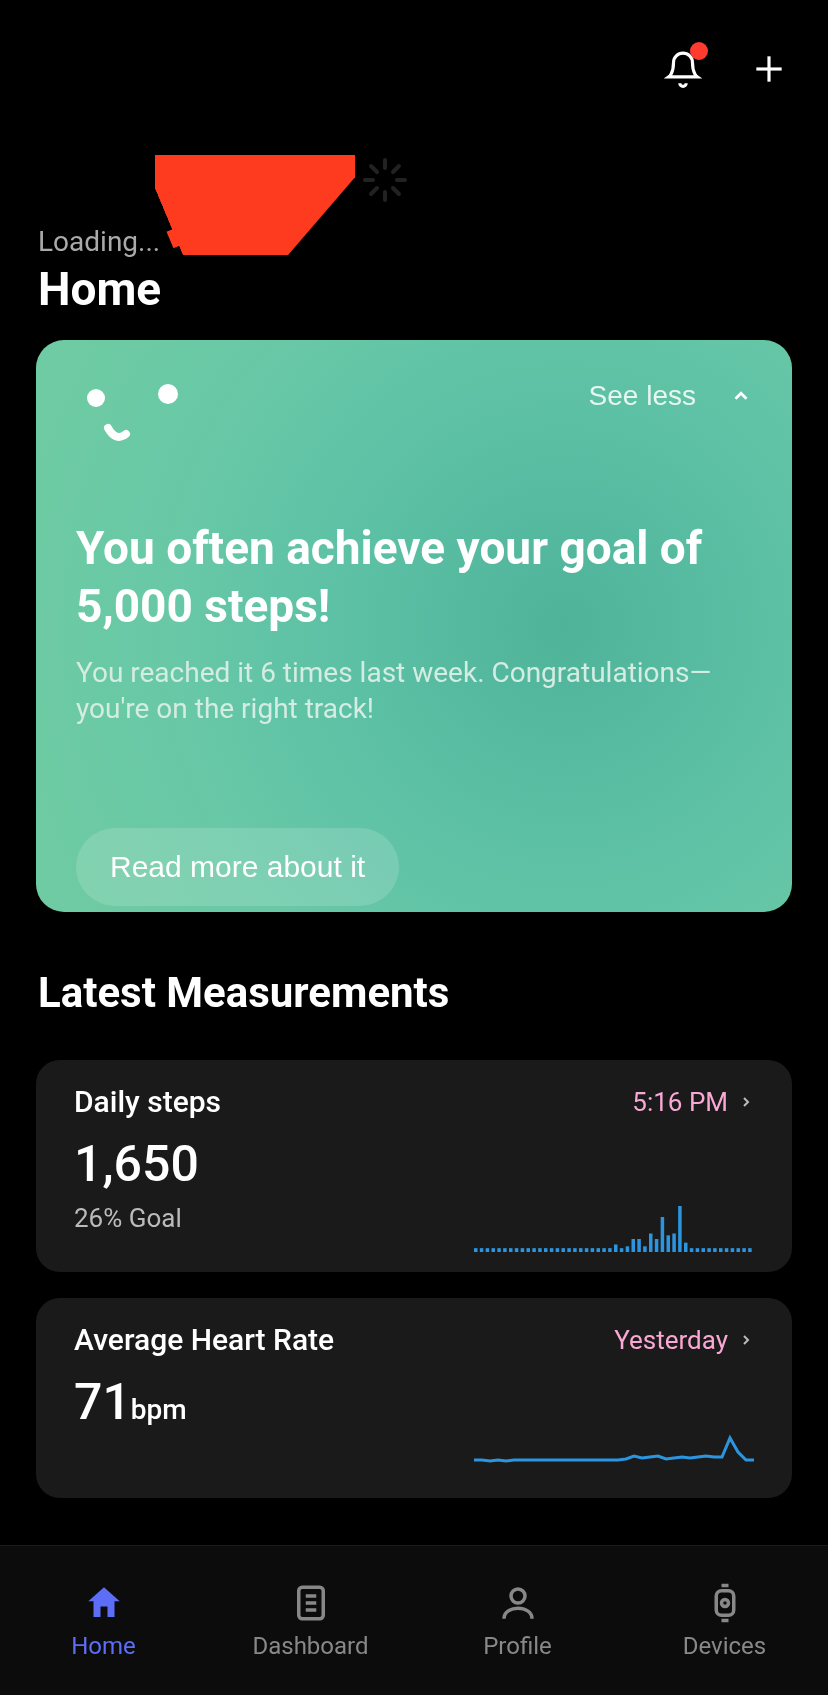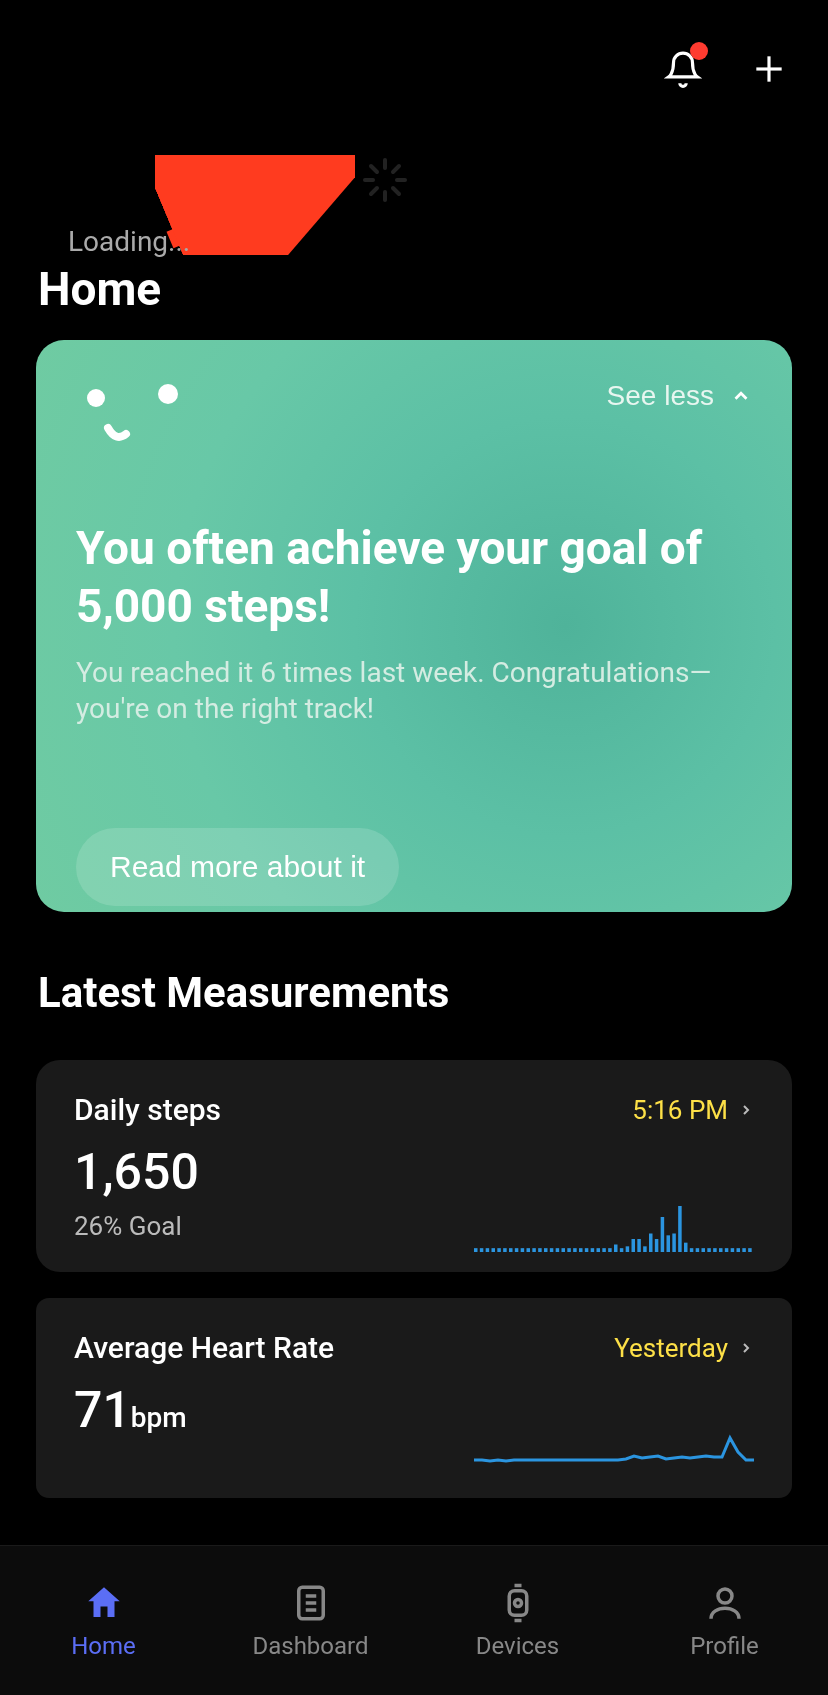--- a/index.html
+++ b/index.html
@@ -37,35 +37,35 @@
   .arrow-annot {
     position: absolute;
     top: 155px; left: 155px;
     width: 200px; height: 100px;
     pointer-events: none;
   }
   .loading-block {
     position: absolute;
     top: 225px; left: 38px;
   }
-  .loading-text { color: #aaa; font-size: 28px; font-weight: 400; margin-left: 30px; }
+  .loading-text { color: #aaa; font-size: 28px; font-weight: 400; }
   .page-title { color: #fff; font-size: 46px; font-weight: 700; margin-top: 4px; }
   .insight-card {
     position: absolute;
     top: 340px; left: 36px; right: 36px;
     height: 572px;
     border-radius: 28px;
     background: radial-gradient(circle at 70% 50%, #4fb39a 0%, #5cc0a5 35%, #68c8a7 65%, #6fcba2 100%);
     padding: 40px;
     overflow: hidden;
   }
   .insight-top { display: flex; justify-content: space-between; align-items: flex-start; }
   .smiley { width: 110px; height: 80px; }
   .see-less {
-    display: flex; align-items: center; gap: 16px;
+    display: flex; align-items: center; gap: 34px;
     color: #e8f6f0; font-size: 28px; font-weight: 500;
     background: none; border: none; cursor: pointer;
   }
   .insight-title {
     margin-top: 60px;
     font-size: 46px; font-weight: 700;
     color: #fff; line-height: 1.25;
   }
   .insight-sub {
     margin-top: 20px;
@@ -83,27 +83,27 @@
   .section-title {
     position: absolute;
     top: 968px; left: 38px;
     font-size: 42px; font-weight: 700;
   }
   .card {
     position: absolute;
     left: 36px; right: 36px;
     background: #1a1a1a;
     border-radius: 24px;
-    padding: 32px 38px;
+    padding: 24px 38px;
   }
   .card.steps { top: 1060px; height: 212px; }
-  .card.heart { top: 1298px; height: 200px; border-radius: 13px; }
+  .card.heart { top: 1298px; height: 200px; }
   .card-header { display: flex; justify-content: space-between; align-items: center; }
   .card-label { font-size: 30px; font-weight: 500; color: #fff; }
-  .card-time { font-size: 26px; color: #fde047; display: flex; align-items: center; gap: 10px; }
+  .card-time { font-size: 26px; color: #f9a8d4; display: flex; align-items: center; gap: 10px; }
   .card-value { font-size: 50px; font-weight: 500; margin-top: 16px; }
   .card-goal { font-size: 26px; color: #bbb; margin-top: 10px; }
   .unit { font-size: 28px; font-weight: 500; }
   .spark-steps { position: absolute; right: 38px; bottom: 20px; width: 280px; height: 48px; }
   .spark-heart { position: absolute; right: 38px; bottom: 24px; width: 280px; height: 44px; }
   .navbar {
     position: absolute;
     bottom: 0; left: 0; right: 0;
     height: 150px;
     background: #0c0c0c;
@@ -282,27 +282,27 @@
     <svg viewBox="0 0 24 24" fill="none" stroke="#888" stroke-width="2">
         <rect x="5" y="3" width="14" height="18" rx="2"></rect>
         <line x1="9" y1="8" x2="15" y2="8"></line>
         <line x1="9" y1="12" x2="15" y2="12"></line>
         <line x1="9" y1="16" x2="15" y2="16"></line>
       </svg>
     <span>Dashboard</span>
   </div>
   <div class="nav-item">
     <svg viewBox="0 0 24 24" fill="none" stroke="#888" stroke-width="2">
+        <circle cx="12" cy="8" r="4"></circle>
+        <path d="M4 21c0-4 4-6 8-6s8 2 8 6"></path>
+      </svg>
+    <span>Profile</span>
+  </div>
+  <div class="nav-item">
+    <svg viewBox="0 0 24 24" fill="none" stroke="#888" stroke-width="2">
         <rect x="7" y="5" width="10" height="14" rx="3"></rect>
         <circle cx="12" cy="12" r="2"></circle>
         <line x1="10" y1="2" x2="14" y2="2"></line>
         <line x1="10" y1="22" x2="14" y2="22"></line>
       </svg>
     <span>Devices</span>
   </div>
-  <div class="nav-item">
-    <svg viewBox="0 0 24 24" fill="none" stroke="#888" stroke-width="2">
-        <circle cx="12" cy="8" r="4"></circle>
-        <path d="M4 21c0-4 4-6 8-6s8 2 8 6"></path>
-      </svg>
-    <span>Profile</span>
-  </div>
 </div>
 
 </body></html>

